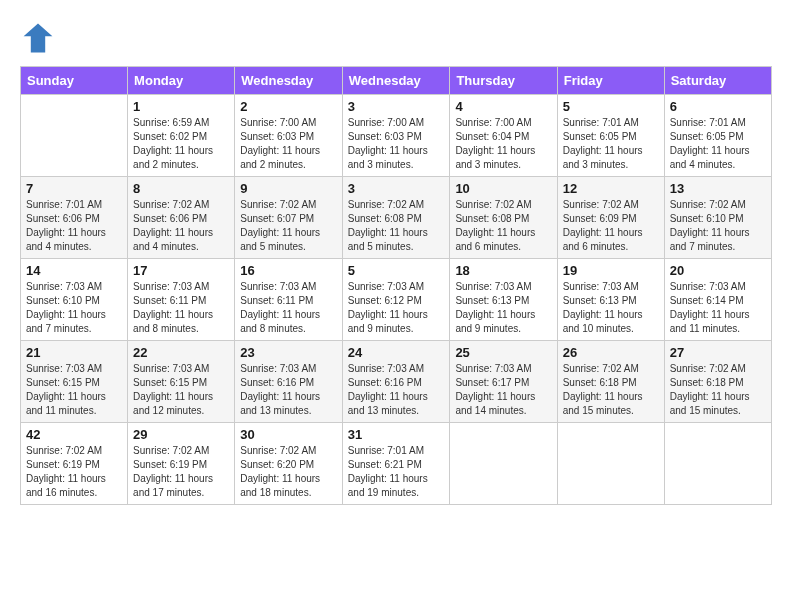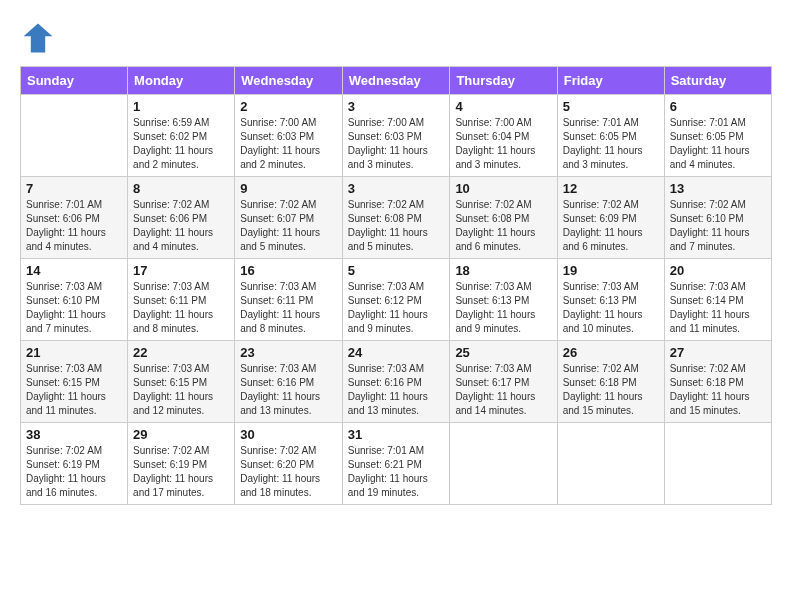--- a/index.html
+++ b/index.html
@@ -288,21 +288,21 @@
       </td>
         <td>
         <span class="day-number">27</span>
         <div class="day-detail">
           Sunrise: 7:02 AM<br>Sunset: 6:18 PM<br>Daylight: 11 hours and 15 minutes.
         </div>
       </td>
       </tr>
       <tr>
         <td>
-        <span class="day-number">38</span>
+        <span class="day-number">42</span>
         <div class="day-detail">
           Sunrise: 7:02 AM<br>Sunset: 6:19 PM<br>Daylight: 11 hours and 16 minutes.
         </div>
       </td>
         <td>
         <span class="day-number">29</span>
         <div class="day-detail">
           Sunrise: 7:02 AM<br>Sunset: 6:19 PM<br>Daylight: 11 hours and 17 minutes.
         </div>
       </td>

